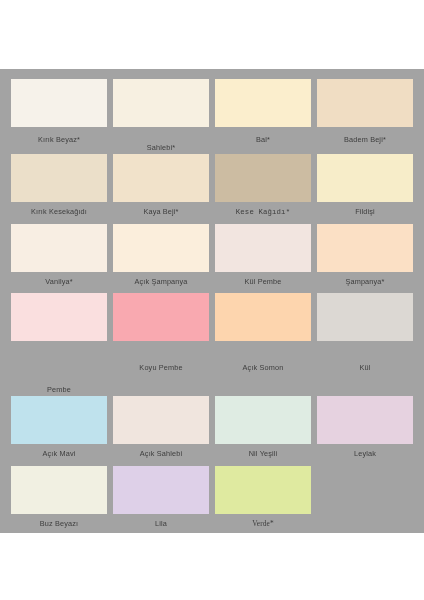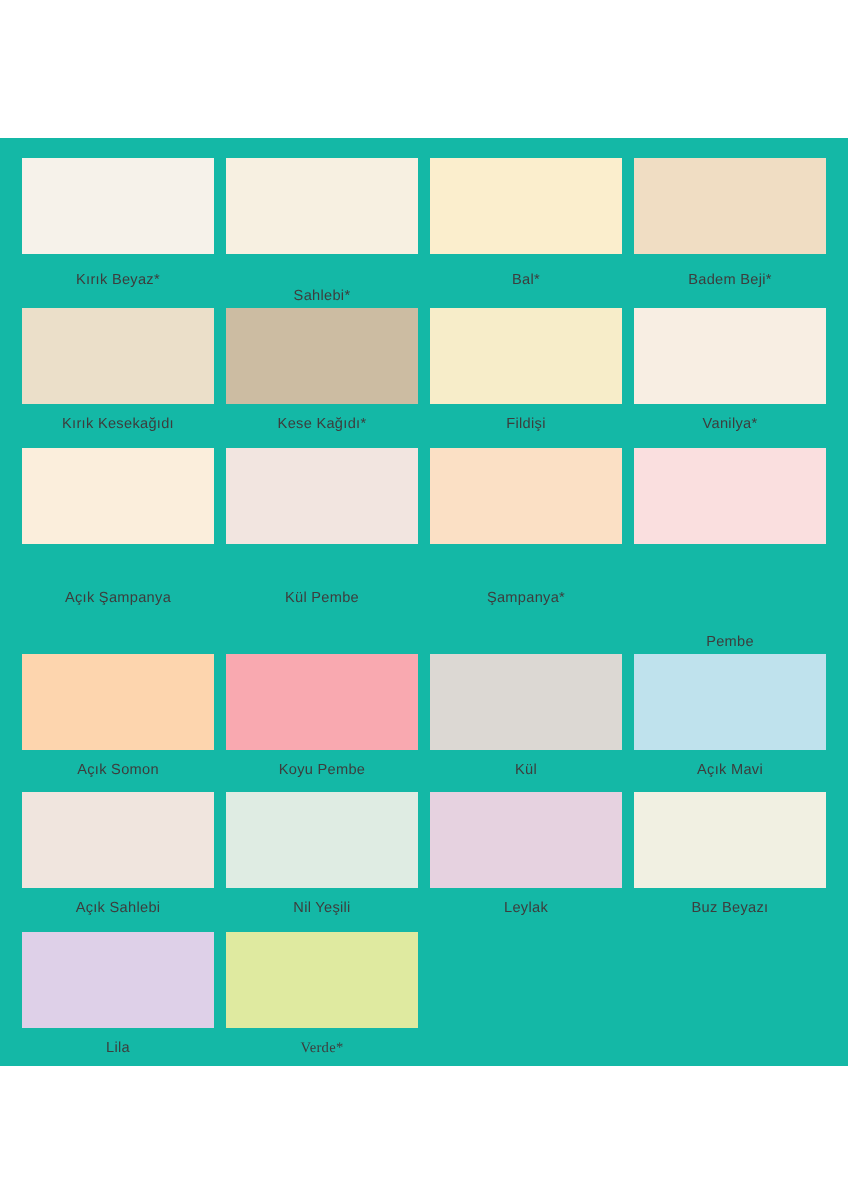--- a/index.html
+++ b/index.html
@@ -52,21 +52,21 @@
     letter-spacing: 0.15px;
     text-align: center;
     line-height: 1.1;
     padding-top: 1px;
     white-space: nowrap;
   }
 </style>
 </head>
 <body style="background: rgb(255, 255, 255);">
 
-<div id="palette-panel" style="background: #14b8a6;">
+<div id="palette-panel" style="background: #a3a3a3;">
   <div class="swatch-grid">
       <div class="swatch-cell">
         <div class="swatch-chip" style="background: rgb(246, 242, 234);"></div>
         <div class="swatch-label" style="color: rgb(61, 61, 61);">Kırık Beyaz*</div>
       </div>
       <div class="swatch-cell">
         <div class="swatch-chip" style="background: rgb(247, 240, 225);"></div>
         <div class="swatch-label" style="color: rgb(61, 61, 61); margin-top: 16px;">Sahlebi*</div>
       </div>
       <div class="swatch-cell">
@@ -75,22 +75,26 @@
       </div>
       <div class="swatch-cell">
         <div class="swatch-chip" style="background: rgb(240, 221, 195);"></div>
         <div class="swatch-label" style="color: rgb(61, 61, 61);">Badem Beji*</div>
       </div>
       <div class="swatch-cell">
         <div class="swatch-chip" style="background: rgb(235, 223, 201);"></div>
         <div class="swatch-label" style="color: rgb(61, 61, 61);">Kırık Kesekağıdı</div>
       </div>
       <div class="swatch-cell">
+        <div class="swatch-chip" style="background: rgb(241, 226, 202);"></div>
+        <div class="swatch-label" style="color: rgb(61, 61, 61);">Kaya Beji*</div>
+      </div>
+      <div class="swatch-cell">
         <div class="swatch-chip" style="background: rgb(204, 188, 162);"></div>
-        <div class="swatch-label" style="color: rgb(61, 61, 61);">Kese Kağıdı*</div>
+        <div class="swatch-label" style="color: rgb(61, 61, 61); font-family: Liberation Mono, monospace;">Kese Kağıdı*</div>
       </div>
       <div class="swatch-cell">
         <div class="swatch-chip" style="background: rgb(247, 237, 201);"></div>
         <div class="swatch-label" style="color: rgb(61, 61, 61);">Fildişi</div>
       </div>
       <div class="swatch-cell">
         <div class="swatch-chip" style="background: rgb(248, 238, 227);"></div>
         <div class="swatch-label" style="color: rgb(61, 61, 61);">Vanilya*</div>
       </div>
       <div class="swatch-cell">
@@ -103,26 +107,26 @@
       </div>
       <div class="swatch-cell">
         <div class="swatch-chip" style="background: rgb(251, 224, 197);"></div>
         <div class="swatch-label" style="color: rgb(61, 61, 61);">Şampanya*</div>
       </div>
       <div class="swatch-cell">
         <div class="swatch-chip" style="background: rgb(250, 223, 223);"></div>
         <div class="swatch-label" style="color: rgb(61, 61, 61); margin-top: 44px;">Pembe</div>
       </div>
       <div class="swatch-cell">
+        <div class="swatch-chip" style="background: rgb(249, 169, 176);"></div>
+        <div class="swatch-label" style="color: rgb(61, 61, 61);">Koyu Pembe</div>
+      </div>
+      <div class="swatch-cell">
         <div class="swatch-chip" style="background: rgb(253, 213, 174);"></div>
         <div class="swatch-label" style="color: rgb(61, 61, 61);">Açık Somon</div>
-      </div>
-      <div class="swatch-cell">
-        <div class="swatch-chip" style="background: rgb(249, 169, 176);"></div>
-        <div class="swatch-label" style="color: rgb(61, 61, 61);">Koyu Pembe</div>
       </div>
       <div class="swatch-cell">
         <div class="swatch-chip" style="background: rgb(220, 216, 211);"></div>
         <div class="swatch-label" style="color: rgb(61, 61, 61);">Kül</div>
       </div>
       <div class="swatch-cell">
         <div class="swatch-chip" style="background: rgb(191, 226, 237);"></div>
         <div class="swatch-label" style="color: rgb(61, 61, 61);">Açık Mavi</div>
       </div>
       <div class="swatch-cell">

